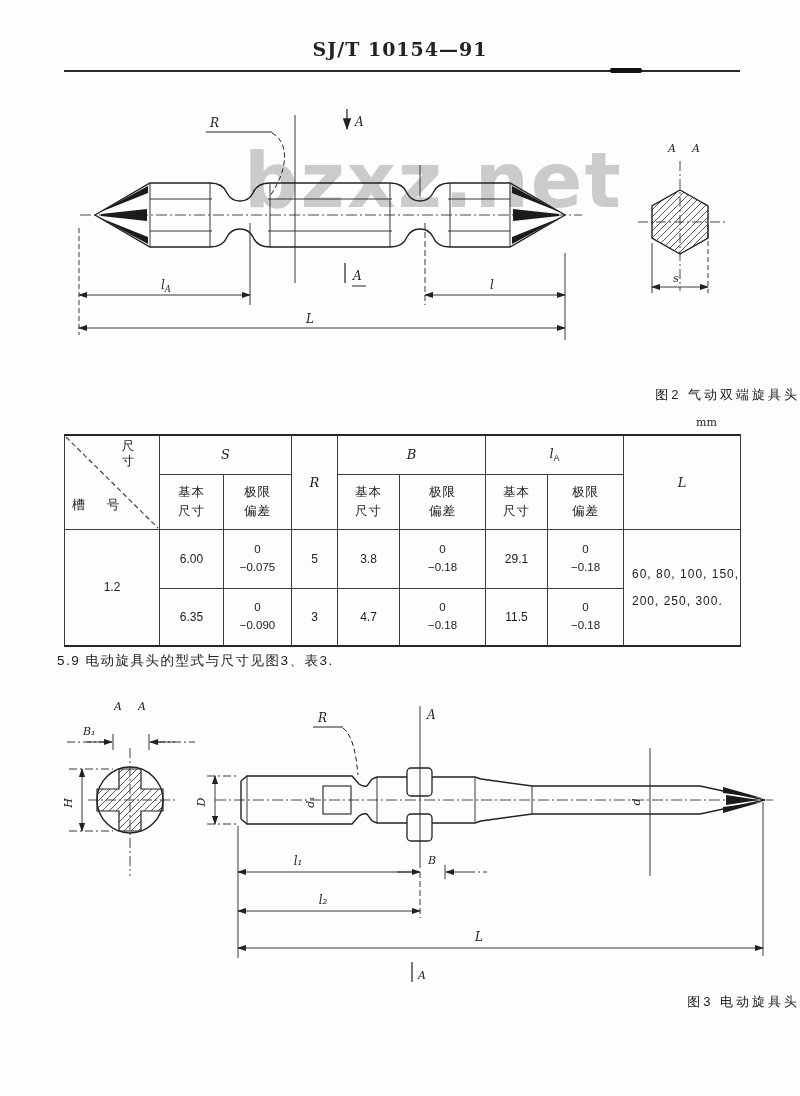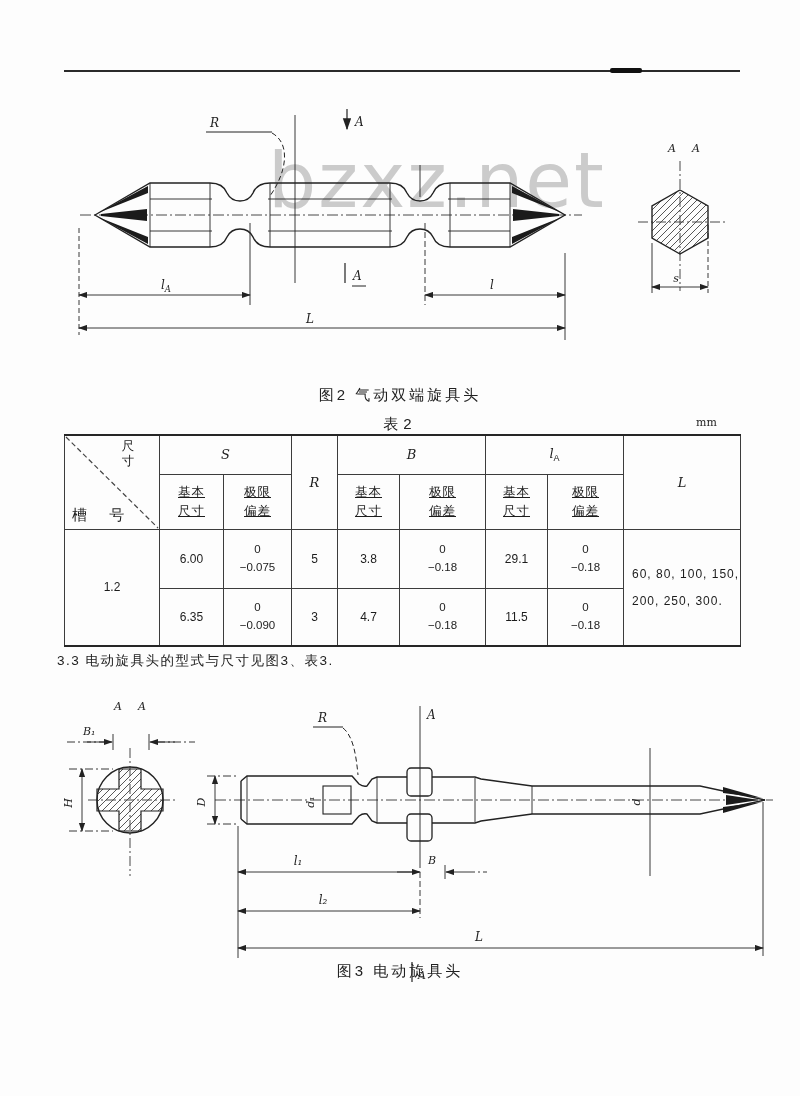--- a/index.html
+++ b/index.html
@@ -2,62 +2,63 @@
 <html><head>
 <meta charset="utf-8">
 <style>
   html,body{margin:0;padding:0;background:#e8e8e8;}
   .page{position:relative;width:800px;height:1096px;background:#fdfdfd;overflow:hidden;
         font-family:"Liberation Sans",sans-serif;color:#1e1e1e;}
   .hdr{position:absolute;top:38px;left:0;width:100%;text-align:center;
        font-family:"DejaVu Serif",serif;font-weight:bold;font-size:19px;letter-spacing:1px;color:#222;}
   .rule{position:absolute;top:70px;left:64px;width:676px;height:2px;background:#2a2a2a;}
   .rule-blob{position:absolute;top:68px;left:610px;width:32px;height:5px;background:#111;border-radius:2px;}
-  .watermark{position:absolute;top:136px;left:268px;font-size:76px;font-weight:normal;
+  .watermark{position:absolute;top:136px;left:244px;font-size:76px;font-weight:bold;
              color:#cbcbcb;letter-spacing:2px;z-index:0;font-family:"DejaVu Sans",sans-serif;}
   svg.fig{position:absolute;z-index:1;}
   #fig2{left:60px;top:95px;}
   #fig3{left:55px;top:690px;}
-  .cap{position:absolute;left:0;width:100%;text-align:center;font-size:15px;letter-spacing:3px;color:#222;}
+  .cap{position:absolute;left:0;width:100%;text-align:right;font-size:13px;letter-spacing:3px;color:#222;}
   #cap2{top:386px;}
   #tbl-title{top:415px;letter-spacing:5px;}
-  #cap3{top:962px;}
+  #cap3{top:993px;}
   .unit{position:absolute;top:416px;left:696px;font-size:11px;font-family:"DejaVu Serif",serif;}
   .p33{position:absolute;top:652px;left:57px;font-size:13.5px;letter-spacing:1.5px;color:#222;}
   
   .t2{position:absolute;top:434px;left:64px;z-index:1;}
   table{border-collapse:collapse;table-layout:fixed;width:676px;font-size:12px;color:#1c1c1c;}
   td{border:1px solid #3c3c3c;text-align:center;vertical-align:middle;padding:0;line-height:1.35;}
   table{border-top:2px solid #262626;border-bottom:2px solid #262626;
         border-left:1.5px solid #333;border-right:1.5px solid #333;}
   tr.h1 td{height:38px;}
   tr.h2 td{height:54px;}
   tr.d1 td{height:58px;}
   tr.d2 td{height:56px;}
   td.grp{border-bottom:1px dashed #555;}
   td.devsep{border-left:1px dashed #666;}
   .ital{font-family:"DejaVu Serif",serif;font-style:italic;font-size:13px;}
   sub{font-size:9px;}
-  .stack{display:inline-block;width:27px;word-break:break-all;line-height:1.55;font-size:12.5px;letter-spacing:1px;text-decoration:underline;}
+  .stack{display:inline-block;width:27px;word-break:break-all;line-height:1.55;font-size:12.5px;letter-spacing:1px;}
   .corner{position:relative;padding:0;}
   .corner svg{position:absolute;inset:0;width:100%;height:100%;}
   .c-top{position:absolute;top:3px;right:24px;width:14px;word-break:break-all;
          line-height:1.2;font-size:12.5px;text-align:center;}
-  .c-bot{position:absolute;bottom:4px;left:7px;font-size:15px;letter-spacing:9px;white-space:nowrap;}
+  .c-bot{position:absolute;bottom:15px;left:7px;font-size:13px;letter-spacing:9px;white-space:nowrap;}
   .tol{font-size:11.5px;line-height:1.55;}
   td.lcol{text-align:left;padding-left:8px;font-size:12px;letter-spacing:1px;line-height:2.2;}
   
   text.dim{font-family:"DejaVu Serif",serif;font-style:italic;font-size:12px;fill:#222;stroke:none;}
   text.sm{font-size:11px;}
 </style>
 </head>
 <body>
 
 <div class="page">
 
+  <div class="hdr">SJ/T 10154—91</div>
   <div class="rule"></div>
   <div class="rule-blob"></div>
 
   <div class="watermark">bzxz.net</div>
 
   <svg id="fig2" class="fig" width="700" height="255" viewBox="0 0 700 255">
     <defs>
       <pattern id="h2" patternUnits="userSpaceOnUse" width="7" height="7">
         <path d="M0,7 L7,0" stroke="#444" stroke-width="0.9"></path>
       </pattern>
@@ -141,21 +142,20 @@
       <line x1="578" y1="127" x2="668" y2="127" stroke="#333" stroke-width="0.9" stroke-dasharray="10 3 2 3"></line>
       <path d="M620,95 L648,111 V143 L620,159 L592,143 V111 Z" fill="url(#h2)" stroke="#222" stroke-width="1.4"></path>
       <line x1="592" y1="148" x2="592" y2="198" stroke="#222" stroke-width="0.9"></line>
       <line x1="648" y1="130" x2="648" y2="198" stroke="#222" stroke-width="0.9" stroke-dasharray="5 3"></line>
       <line x1="592" y1="192" x2="648" y2="192" stroke="#222" stroke-width="0.9" marker-start="url(#aL2)" marker-end="url(#aR2)"></line>
       <text class="dim sm" x="616" y="187" text-anchor="middle">s</text>
     </g>
   </svg>
 
   <div class="cap" id="cap2">图2  气动双端旋具头</div>
-  <div class="cap" id="tbl-title">表2</div>
   <div class="unit">mm</div>
 
   <div class="t2">
     <table>
       <colgroup>
         <col style="width:95px">
           <col style="width:64px">
           <col style="width:68px">
           <col style="width:46px">
         <col style="width:62px">
@@ -237,21 +237,21 @@
               <div class="tol">
                 <div>0</div>
                 <div>−0.18</div>
               </div>
             </td>
         </tr>
       </tbody>
     </table>
   </div>
 
-  <div class="p33">3.3  电动旋具头的型式与尺寸见图3、表3.</div>
+  <div class="p33">5.9  电动旋具头的型式与尺寸见图3、表3.</div>
 
   <svg id="fig3" class="fig" width="720" height="300" viewBox="0 0 720 300">
     <defs>
       <pattern id="h3" patternUnits="userSpaceOnUse" width="7" height="7">
         <path d="M0,7 L7,0" stroke="#444" stroke-width="0.9"></path>
       </pattern>
       <marker id="aR3" markerWidth="10" markerHeight="8" refX="9" refY="3.5" orient="auto">
         <path d="M0,0 L10,3.5 L0,7 Z" fill="#222"></path>
         </marker>
       <marker id="aL3" markerWidth="10" markerHeight="8" refX="1" refY="3.5" orient="auto">

